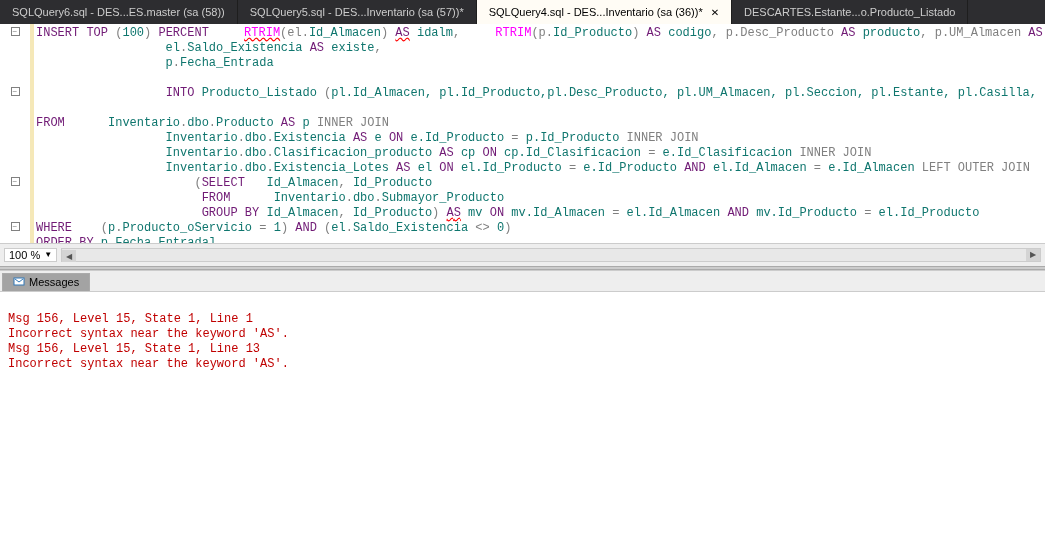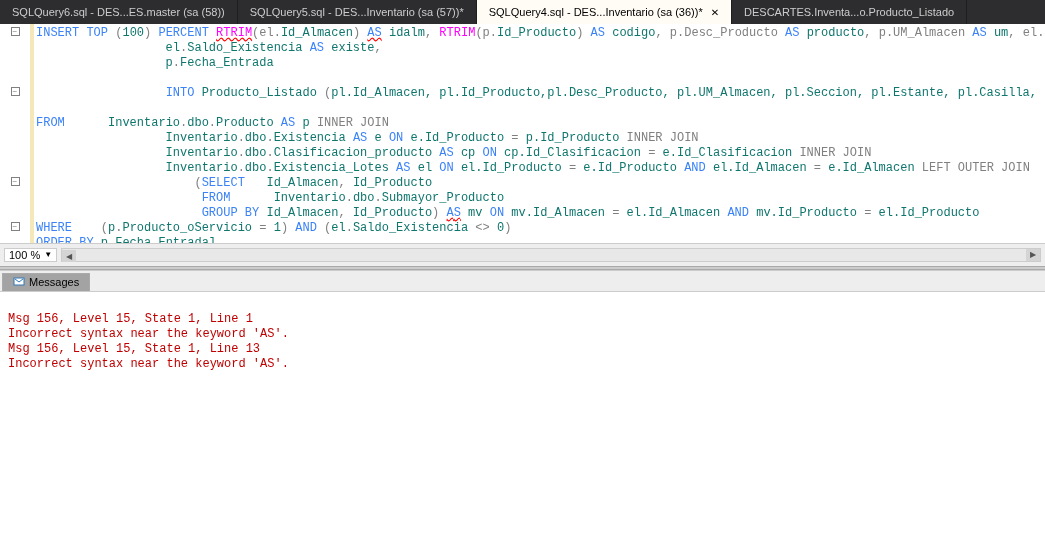--- a/index.html
+++ b/index.html
@@ -72,23 +72,23 @@
     .code-content {
       flex: 1;
       white-space: pre;
       padding-top: 2px;
       line-height: 15px;
       border-left: 4px solid #f5e8b8;
       padding-left: 2px;
       overflow: hidden;
     }
     .code-line { height: 15px; }
-    .kw-blue { color: #3b82f6; }
+    .kw-blue { color: #701a75; }
     .kw-gray { color: #808080; }
-    .kw-magenta { color: #ff00ff; }
+    .kw-magenta { color: #ff00ff; margin-left: 28px; }
     .txt { color: #0f766e; }
     .red-squiggle {
       border-bottom: 1px wavy #ff0000;
       text-decoration: underline wavy #ff0000;
     }
     .zoom-bar {
       display: flex;
       align-items: center;
       height: 20px;
       border-top: 1px solid #ccc;
@@ -176,21 +176,21 @@
     <span>SQLQuery6.sql - DES...ES.master (sa (58))</span>
   </div>
   <div class="tab">
     <span>SQLQuery5.sql - DES...Inventario (sa (57))*</span>
   </div>
   <div class="tab active">
     <span>SQLQuery4.sql - DES...Inventario (sa (36))*</span>
     <span class="tab-close">✕</span>
   </div>
   <div class="tab">
-    <span>DESCARTES.Inventa...o.Producto_Listado</span>
+    <span>DESCARTES.Estante...o.Producto_Listado</span>
   </div>
 </div>
 
 <div class="editor-area">
   <div class="gutter">
     <div class="gutter-line"><span class="collapse-box">−</span></div>
     <div class="gutter-line"></div>
     <div class="gutter-line"></div>
     <div class="gutter-line"></div>
     <div class="gutter-line"><span class="collapse-box">−</span></div>

